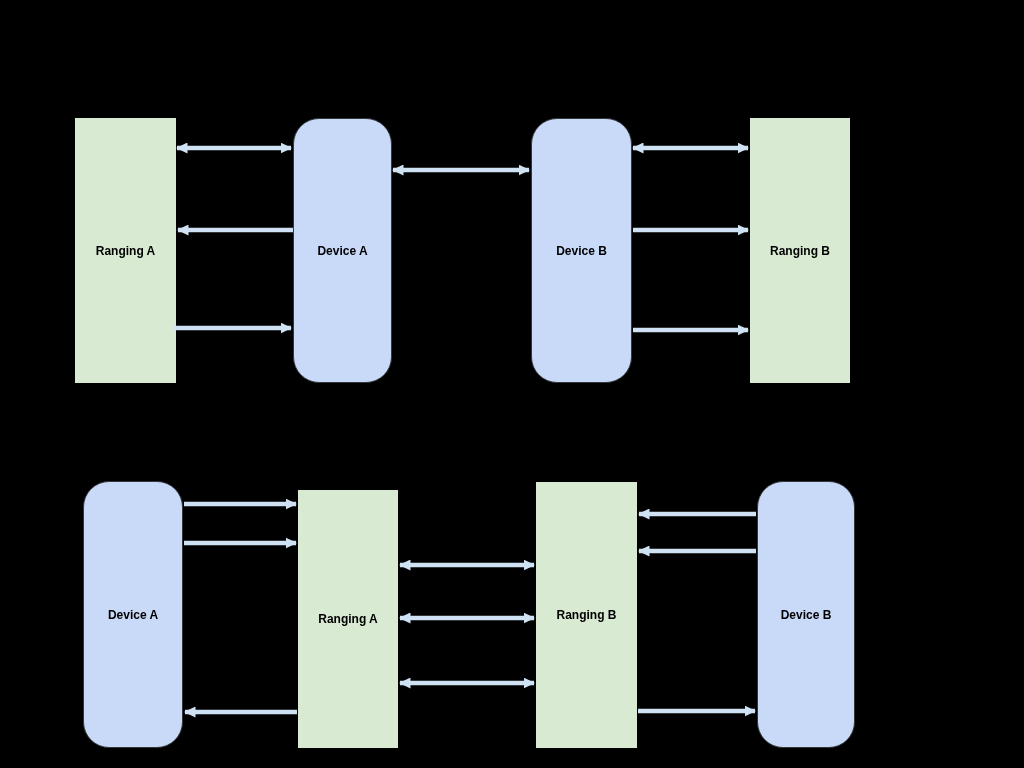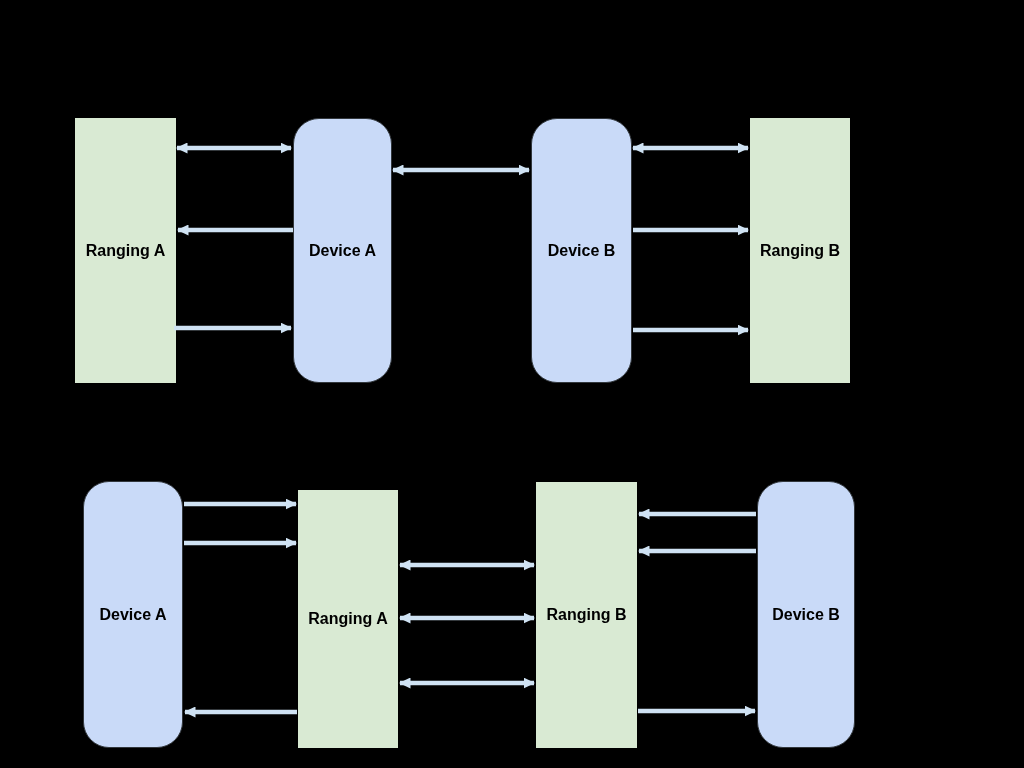--- a/index.html
+++ b/index.html
@@ -1,21 +1,21 @@
 <!DOCTYPE html>
 <html style="--bg: #000000; --green: #d9ead3; --blue: #c9daf8; --arrow: #cfe2f3; --label: #000000;"><head>
 <meta charset="utf-8">
 <style>
   html,body{margin:0;padding:0;background:#000;}
   body{width:1024px;height:768px;overflow:hidden;font-family:"Liberation Sans",sans-serif;}
   .stage{position:relative;width:1024px;height:768px;background:var(--bg,#000);}
   .box{
     position:absolute;
     display:flex;align-items:center;justify-content:center;
-    font-weight:bold;font-size:16px;
+    font-weight:bold;font-size:12px;
     color:var(--label,#000);
     box-sizing:border-box;
     text-align:center;
   }
   .ranging{background:var(--green,#d9ead3);}
   .device{background:var(--blue,#c9daf8);border-radius:26px;border:1px solid #32373c;}
   .arrow-layer{position:absolute;left:0;top:0;pointer-events:none;}
   .arrow-line{stroke:var(--arrow,#cfe2f3);stroke-width:4.5;}
   .arrow-head{fill:var(--arrow,#cfe2f3);}
 </style>

